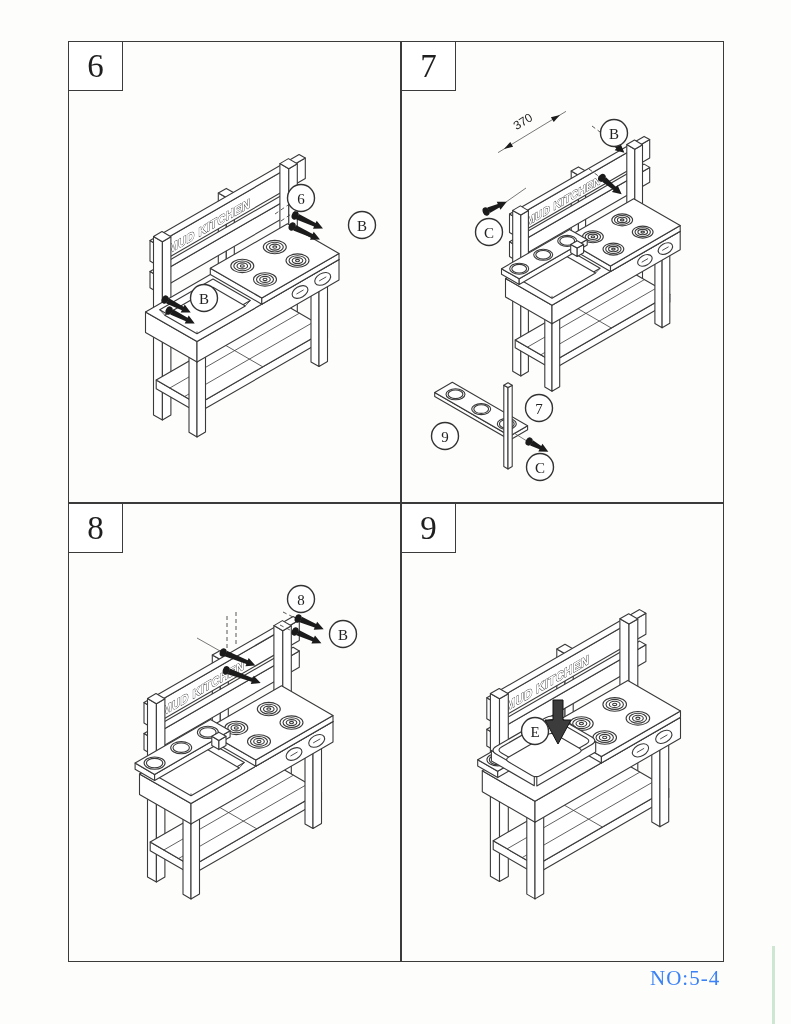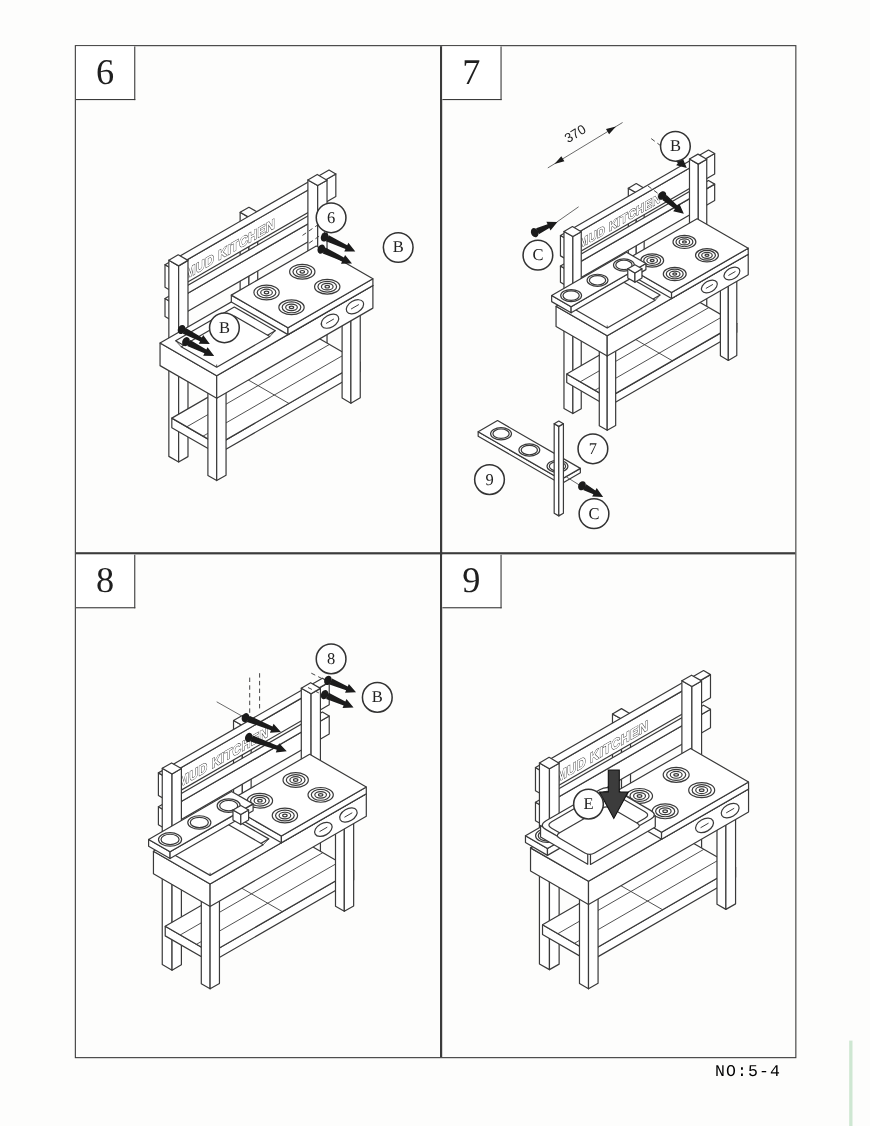--- a/index.html
+++ b/index.html
@@ -12,22 +12,22 @@
   .panel{position:absolute;overflow:hidden;}
   .panel svg{position:absolute;left:0;top:0;}
   #panel6{left:0;top:0;width:331px;height:460px;}
   #panel7{left:333px;top:0;width:320px;height:460px;}
   #panel8{left:0;top:462px;width:331px;height:456px;}
   #panel9{left:333px;top:462px;width:320px;height:456px;}
   .step-box{position:absolute;left:0;top:0;width:53px;height:48px;background:#fff;
             border:1.6px solid #3b3b3b;border-left:none;border-top:none;
             display:flex;align-items:center;justify-content:center;
             font-family:"Liberation Serif",serif;font-size:33px;color:#1f1f1f;}
-  .footer{position:absolute;left:650px;top:966px;font-family:Liberation Mono, monospace;
-          font-size:15px;letter-spacing:1px;color:#000000;}
+  .footer{position:absolute;left:650px;top:966px;font-family:Liberation Serif, serif;
+          font-size:21px;letter-spacing:1px;color:#3b82f6;}
   .scan-artifact{position:absolute;left:772px;top:946px;width:3px;height:78px;
                  background:#c9e4cd;opacity:.9;}
   
   .f{fill:#fff;stroke:#3a3a3a;stroke-width:1.1;stroke-linejoin:round;}
   .lnt{stroke:#3a3a3a;stroke-width:.8;fill:none;}
   .sc{fill:#1b1b1b;stroke:none;}
   .dash{stroke:#444;stroke-width:.9;stroke-dasharray:4 3;fill:none;}
   .tl{stroke:#555;stroke-width:.8;fill:none;}
   .co{fill:#fff;stroke:#333;stroke-width:1.4;}
   .cot{font-family:"Liberation Serif",serif;font-size:15px;fill:#222;

